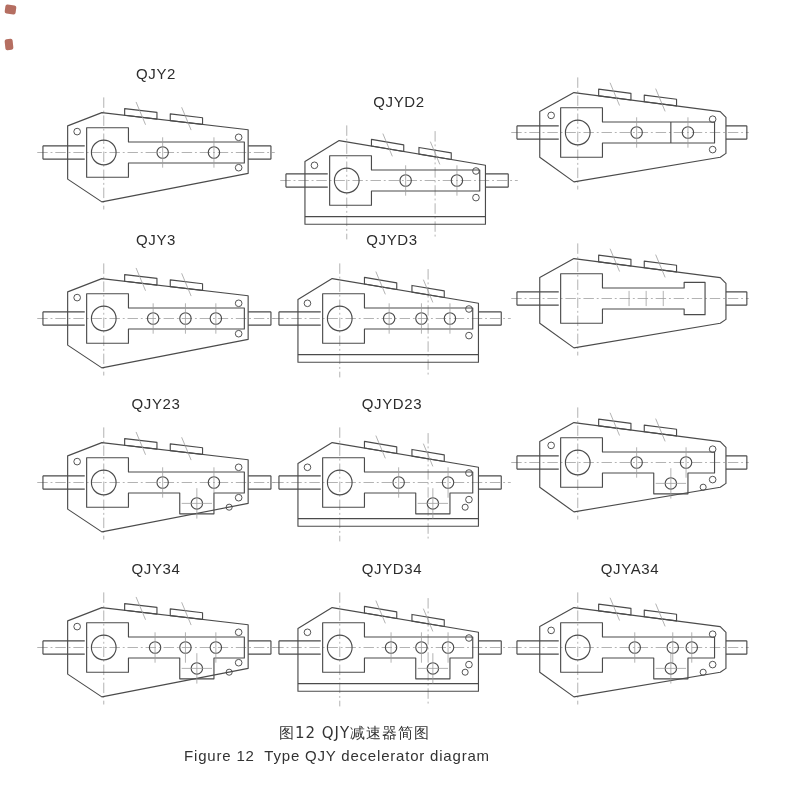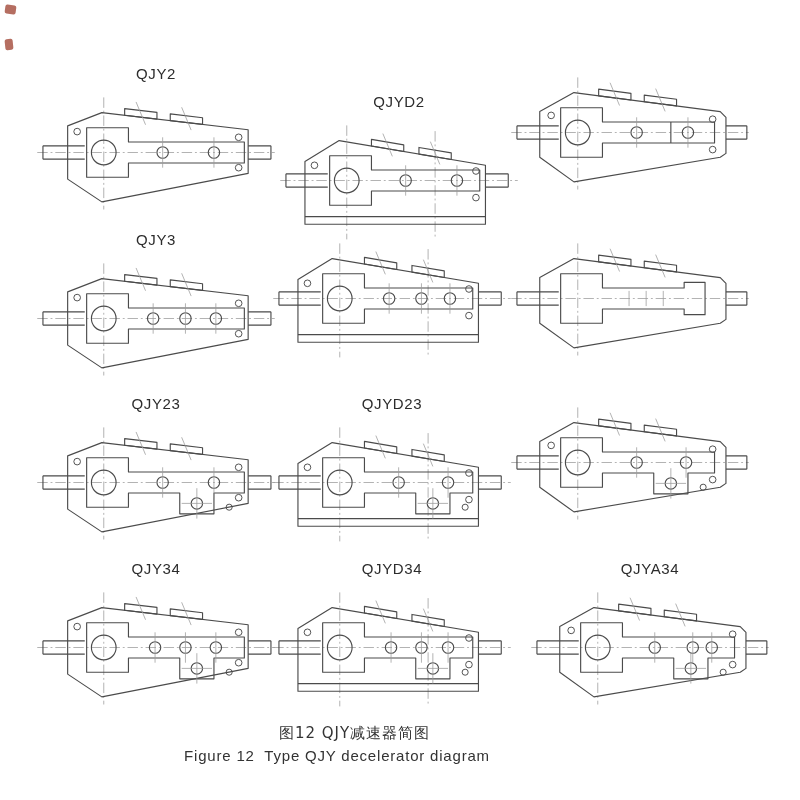--- a/index.html
+++ b/index.html
@@ -123,20 +123,21 @@
           <circle cx="156" cy="70" r="6" class="ln"></circle>
           <line x1="156" y1="54" x2="156" y2="86" class="cl"></line>
           <circle cx="188" cy="70" r="6" class="ln"></circle>
           <line x1="188" y1="54" x2="188" y2="86" class="cl"></line>
           <circle cx="42" cy="48" r="3.5" class="bl"></circle>
           <circle cx="212" cy="54" r="3.5" class="bl"></circle>
           <circle cx="212" cy="86" r="3.5" class="bl"></circle>
         </svg>
       </div>
       <div class="cell" style="left: 273px; top: 230px;">
+        <div class="flabel">QJYD3</div>
         <svg viewBox="0 0 250 140" width="238" height="133">
           <line x1="0" y1="70" x2="250" y2="70" class="cld"></line>
           <line x1="70" y1="12" x2="70" y2="132" class="cld"></line>
           <line x1="163" y1="18" x2="163" y2="130" class="cld"></line>
           <path d="M26,50 L62,28 L216,54 L216,116 L26,116 Z" class="ln"></path>
           <line x1="26" y1="108" x2="216" y2="108" class="ln"></line>
           <path d="M96,26.7 L130,32.5 L130,39.5 L96,33.7 Z" class="ln"></path>
           <line x1="108" y1="20.6" x2="118" y2="44.6" class="cl"></line>
           <path d="M146,35.2 L180,40.9 L180,47.9 L146,42.2 Z" class="ln"></path>
           <line x1="158" y1="29.1" x2="168" y2="53.1" class="cl"></line>
@@ -307,21 +308,21 @@
           <line x1="184" y1="54" x2="184" y2="86" class="cl"></line>
           <circle cx="168" cy="92" r="6" class="ln"></circle>
           <line x1="168" y1="76" x2="168" y2="108" class="cl"></line>
           <line x1="152" y1="92" x2="184" y2="92" class="cl"></line>
           <circle cx="202" cy="96" r="3.2" class="bl"></circle>
           <circle cx="36" cy="54" r="3.5" class="bl"></circle>
           <circle cx="206" cy="60" r="3.5" class="bl"></circle>
           <circle cx="206" cy="88" r="3.5" class="bl"></circle>
         </svg>
       </div>
-      <div class="cell" style="left: 531px; top: 559px;">
+      <div class="cell" style="left: 511px; top: 559px;">
         <div class="flabel">QJYA34</div>
         <svg viewBox="0 0 250 140" width="238" height="133">
           <line x1="0" y1="70" x2="250" y2="70" class="cld"></line>
           <line x1="70" y1="12" x2="70" y2="130" class="cld"></line>
           <path d="M30,48 L66,28 L220,48 L226,54 L226,92 L220,96 L66,122 L30,96 Z" class="ln"></path>
           <path d="M92,24.4 L126,28.8 L126,35.8 L92,31.4 Z" class="ln"></path>
           <line x1="104" y1="17.6" x2="114" y2="41.6" class="cl"></line>
           <path d="M140,30.6 L174,35.0 L174,42.0 L140,37.6 Z" class="ln"></path>
           <line x1="152" y1="23.8" x2="162" y2="47.8" class="cl"></line>
           <path d="M6,63 H50 M6,77 H50 M6,63 V77" class="ln"></path>

